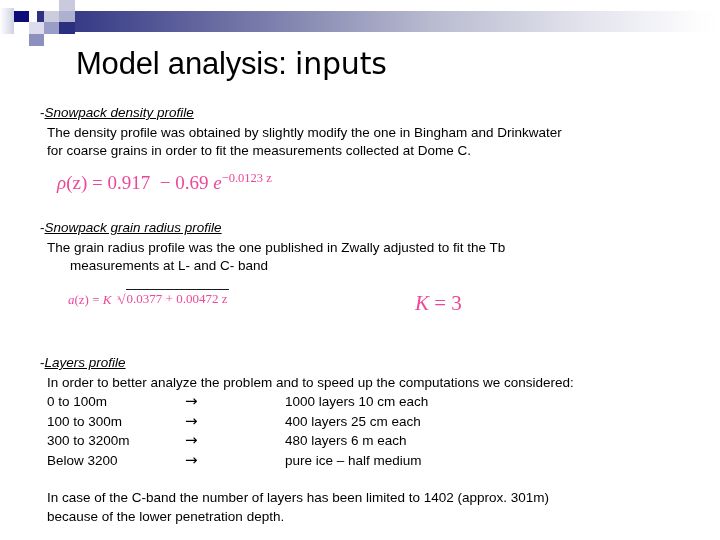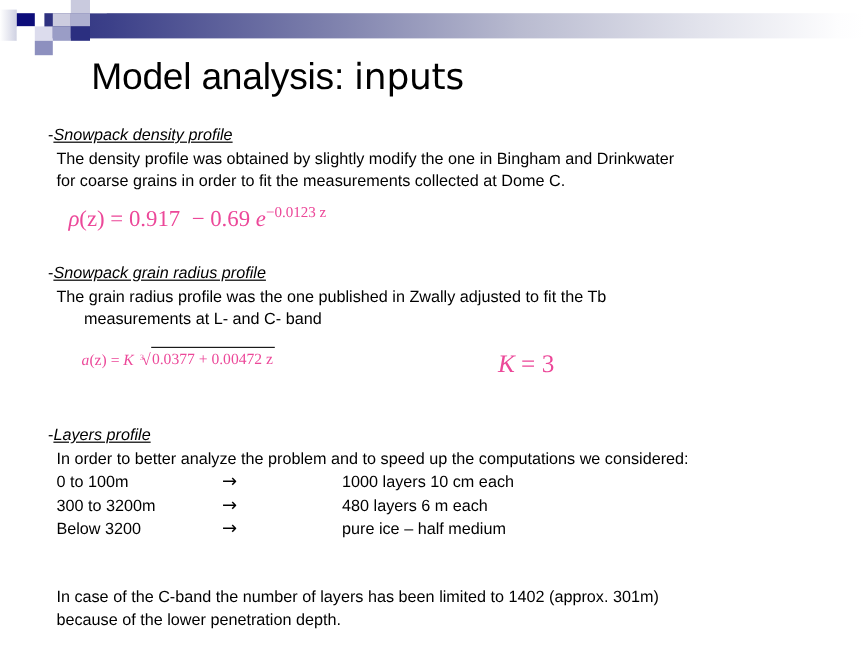--- a/index.html
+++ b/index.html
@@ -211,20 +211,25 @@
   <div class="para" style="left:47px; top:374px;text-align:right;">In order to better analyze the problem and to speed up the computations we considered:</div>
 
   <table class="layers-table">
     <tbody>
       <tr>
         <td class="col-range">0 to 100m</td>
         <td class="col-arrow">→</td>
         <td class="col-desc">1000 layers 10 cm each</td>
       </tr>
       <tr>
+        <td class="col-range">100 to 300m</td>
+        <td class="col-arrow">→</td>
+        <td class="col-desc">400 layers 25 cm each</td>
+      </tr>
+      <tr>
         <td class="col-range">300 to 3200m</td>
         <td class="col-arrow">→</td>
         <td class="col-desc">480 layers 6 m each</td>
       </tr>
       <tr>
         <td class="col-range">Below 3200</td>
         <td class="col-arrow">→</td>
         <td class="col-desc">pure ice – half medium</td>
       </tr>
     </tbody>

